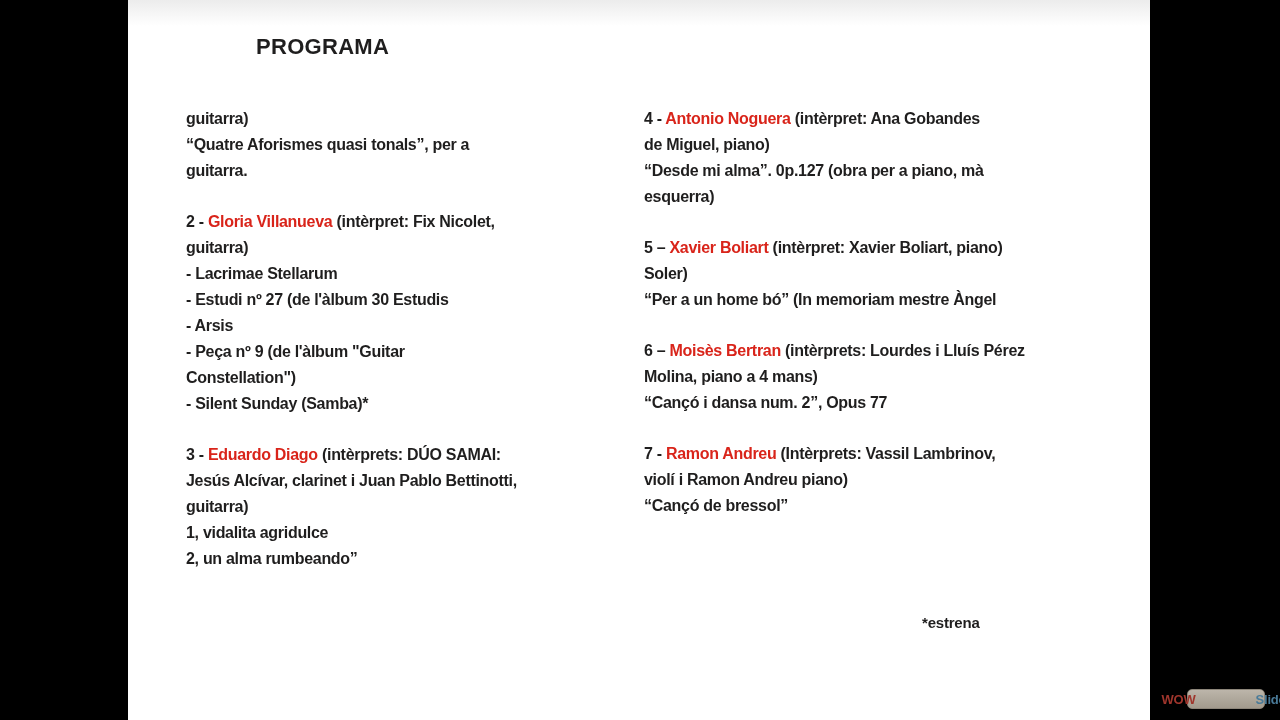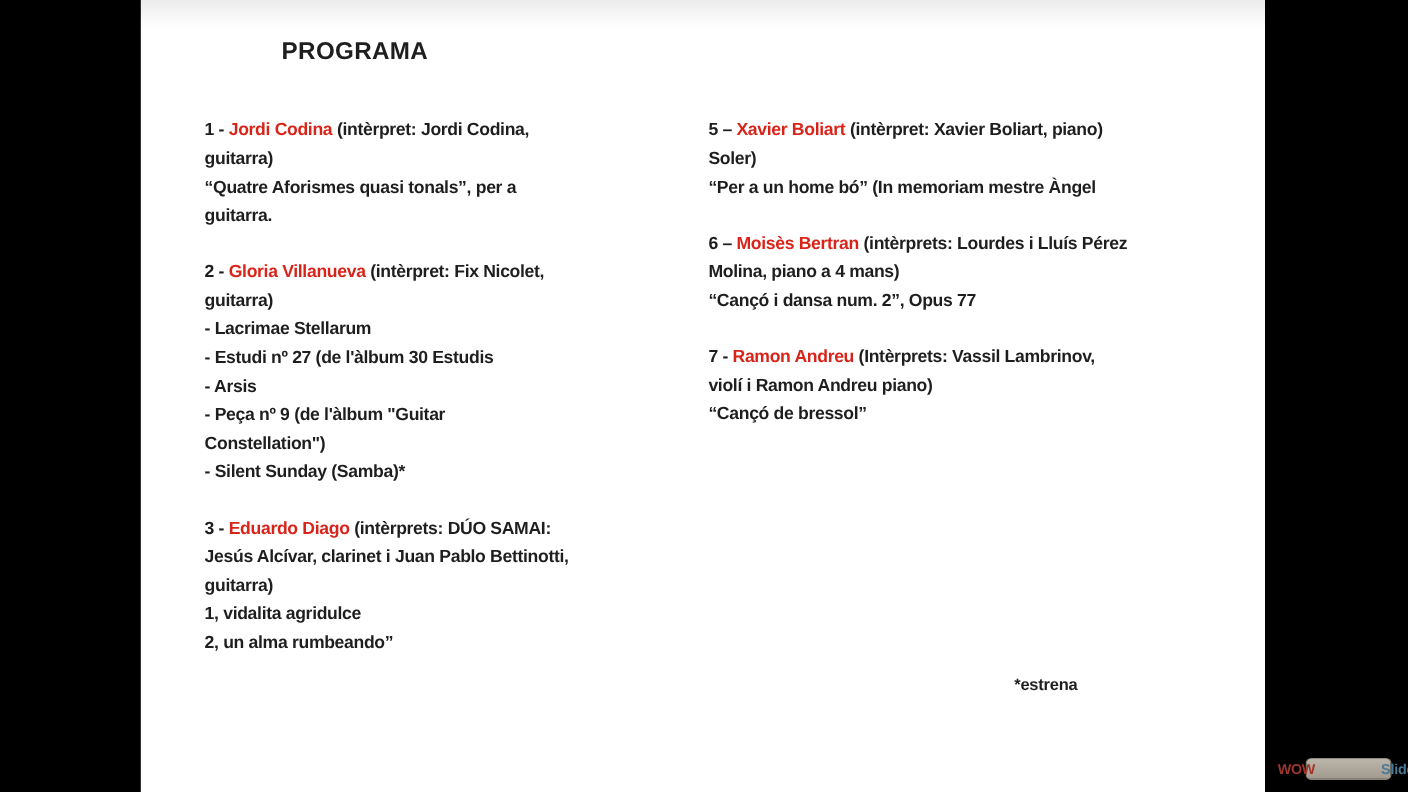--- a/index.html
+++ b/index.html
@@ -53,21 +53,20 @@
 </style>
 </head>
 <body>
 
 <div class="bar bar-left"></div>
 
 <div class="stage">
   <div class="title">PROGRAMA</div>
   <div class="col col-left">
       <div class="entry">
-        <div class="line"><span class="entry-prefix">1 - </span><span class="entry-name">Jordi Codina</span><span class="entry-after"> (intèrpret: Jordi Codina,</span></div>
         <div class="line">guitarra)</div>
         <div class="line">“Quatre Aforismes quasi tonals”, per a</div>
         <div class="line">guitarra.</div>
       </div>
       <div class="entry">
         <div class="line"><span class="entry-prefix">2 - </span><span class="entry-name">Gloria Villanueva</span><span class="entry-after"> (intèrpret: Fix Nicolet,</span></div>
         <div class="line">guitarra)</div>
         <div class="line">- Lacrimae Stellarum</div>
         <div class="line">- Estudi nº 27  (de l'àlbum 30 Estudis</div>
         <div class="line">- Arsis</div>
@@ -77,20 +76,26 @@
       </div>
       <div class="entry">
         <div class="line"><span class="entry-prefix">3 - </span><span class="entry-name">Eduardo Diago</span><span class="entry-after"> (intèrprets: DÚO SAMAI:</span></div>
         <div class="line">Jesús Alcívar, clarinet i Juan Pablo Bettinotti,</div>
         <div class="line">guitarra)</div>
         <div class="line">1, vidalita agridulce</div>
         <div class="line">2, un alma rumbeando”</div>
       </div>
     </div>
   <div class="col col-right">
+      <div class="entry">
+        <div class="line"><span class="entry-prefix">4 - </span><span class="entry-name">Antonio Noguera</span><span class="entry-after"> (intèrpret: Ana Gobandes</span></div>
+        <div class="line">de Miguel, piano)</div>
+        <div class="line">“Desde mi alma”. 0p.127 (obra per a piano, mà</div>
+        <div class="line">esquerra)</div>
+      </div>
       <div class="entry">
         <div class="line"><span class="entry-prefix">5 – </span><span class="entry-name">Xavier Boliart</span><span class="entry-after"> (intèrpret: Xavier Boliart, piano)</span></div>
         <div class="line">Soler)</div>
         <div class="line">“Per a un home bó” (In memoriam mestre Àngel</div>
       </div>
       <div class="entry">
         <div class="line"><span class="entry-prefix">6 – </span><span class="entry-name">Moisès Bertran</span><span class="entry-after"> (intèrprets: Lourdes i Lluís Pérez</span></div>
         <div class="line">Molina, piano a 4 mans)</div>
         <div class="line">“Cançó i dansa num. 2”, Opus 77</div>
       </div>

